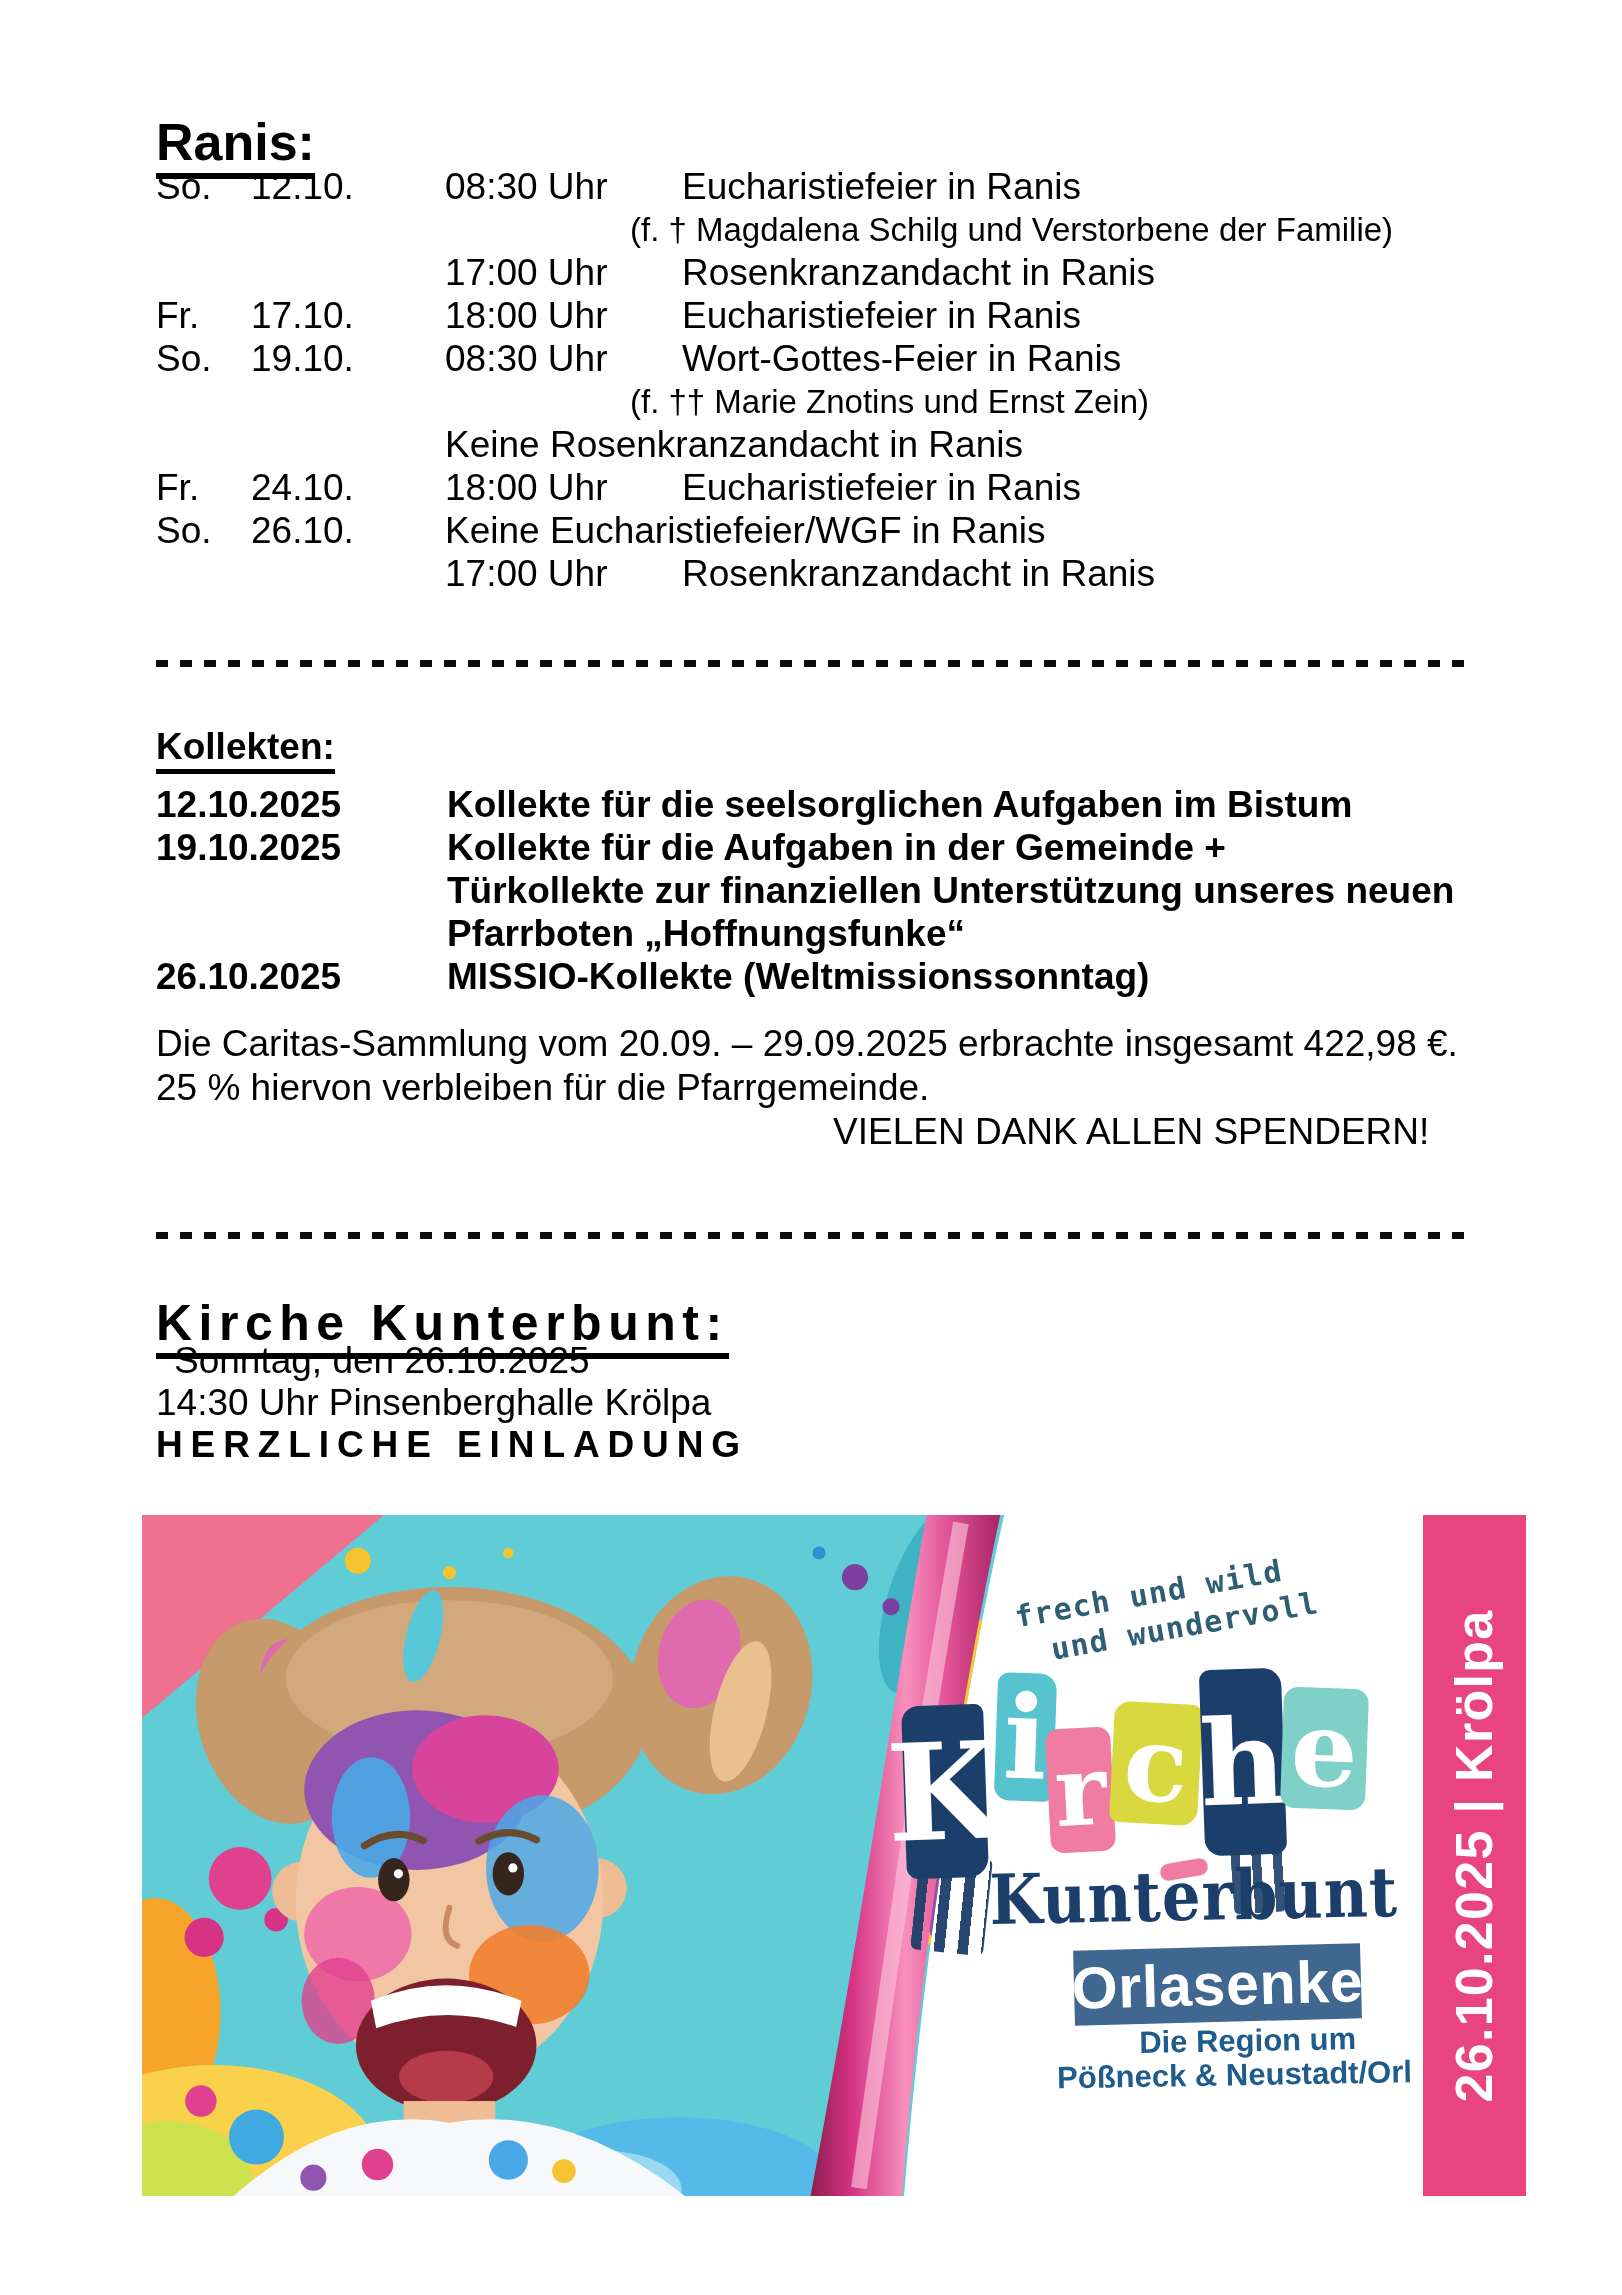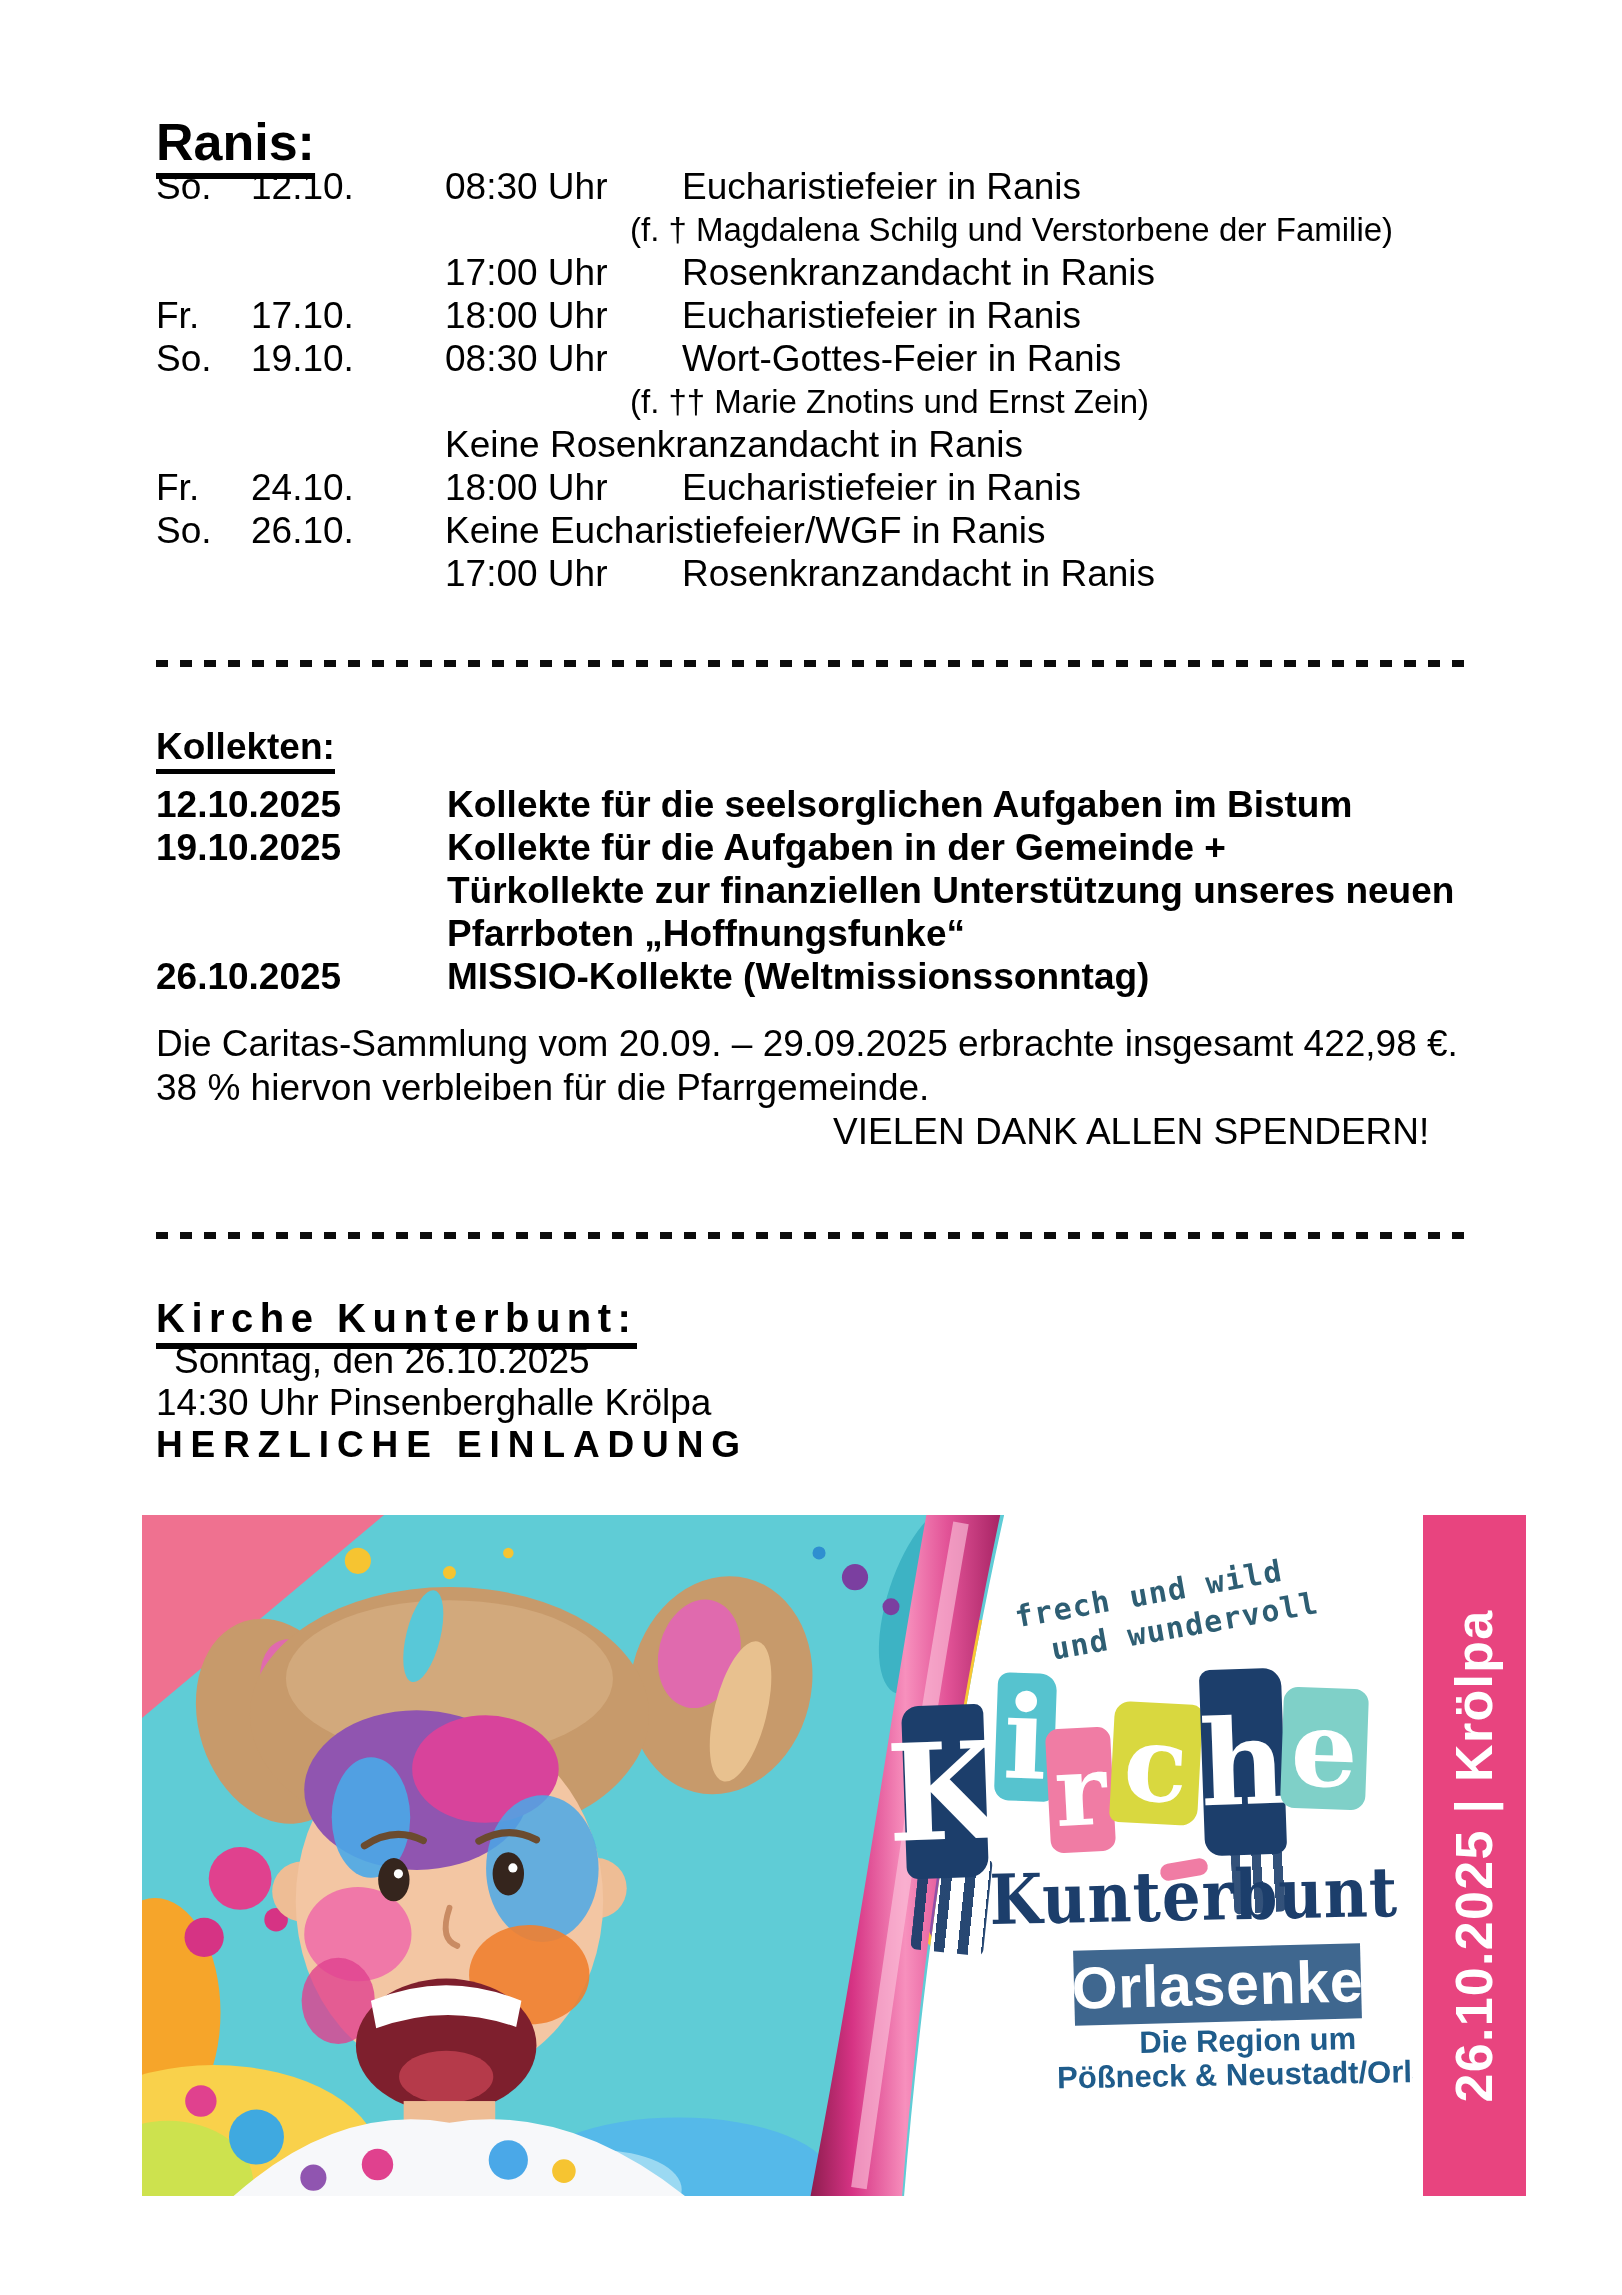--- a/index.html
+++ b/index.html
@@ -47,21 +47,21 @@
   .c-kdate{left:0;}
   .c-ktext{left:291px;}
 
   
   .caritas{position:absolute;left:156px;top:1022px;width:1387px;font-size:37px;line-height:44px;}
   .caritas .thanks{padding-left:677px;}
 
   
   .kkh{
     position:absolute;left:156px;top:1298px;
-    font-size:40px;font-weight:bold;letter-spacing:6.5px;line-height:1;
+    font-size:50px;font-weight:bold;letter-spacing:6.5px;line-height:1;
     border-bottom:6.5px solid #000;padding-bottom:4.6px;
   }
   .kk-line{position:absolute;left:156px;font-size:37px;line-height:1.1;white-space:nowrap;}
   .kk-l1{top:1341px;margin-left:18px;}
   .kk-l2{top:1383px;}
   .kk-l3{top:1425px;letter-spacing:7.9px;font-weight:bold;}
 
   
   .media-row{position:absolute;left:142px;top:1515px;width:1384px;height:681px;display:flex;gap:9.8px;}
   .photo-card{position:relative;width:1271px;height:681px;background:#fff;overflow:hidden;}
@@ -206,21 +206,21 @@
       <span class="c-ktext">Pfarrboten „Hoffnungsfunke“</span>
     </div>
     <div class="k-row">
       <span class="c-kdate">26.10.2025</span>
       <span class="c-ktext">MISSIO-Kollekte (Weltmissionssonntag)</span>
     </div>
   </div>
 
   <div class="caritas">
     <div class="nowrap">Die Caritas-Sammlung vom 20.09. – 29.09.2025 erbrachte insgesamt 422,98 €.</div>
-    <div class="nowrap">38 % hiervon verbleiben für die Pfarrgemeinde.</div>
+    <div class="nowrap">25 % hiervon verbleiben für die Pfarrgemeinde.</div>
     <div class="thanks nowrap">VIELEN DANK ALLEN SPENDERN!</div>
   </div>
 
   <div class="dashes" style="top:1232px;"></div>
 
   <div class="kkh">Kirche Kunterbunt:</div>
   <div class="kk-line kk-l1">Sonntag, den 26.10.2025</div>
   <div class="kk-line kk-l2">14:30 Uhr Pinsenberghalle Krölpa</div>
   <div class="kk-line kk-l3">HERZLICHE EINLADUNG</div>
 

